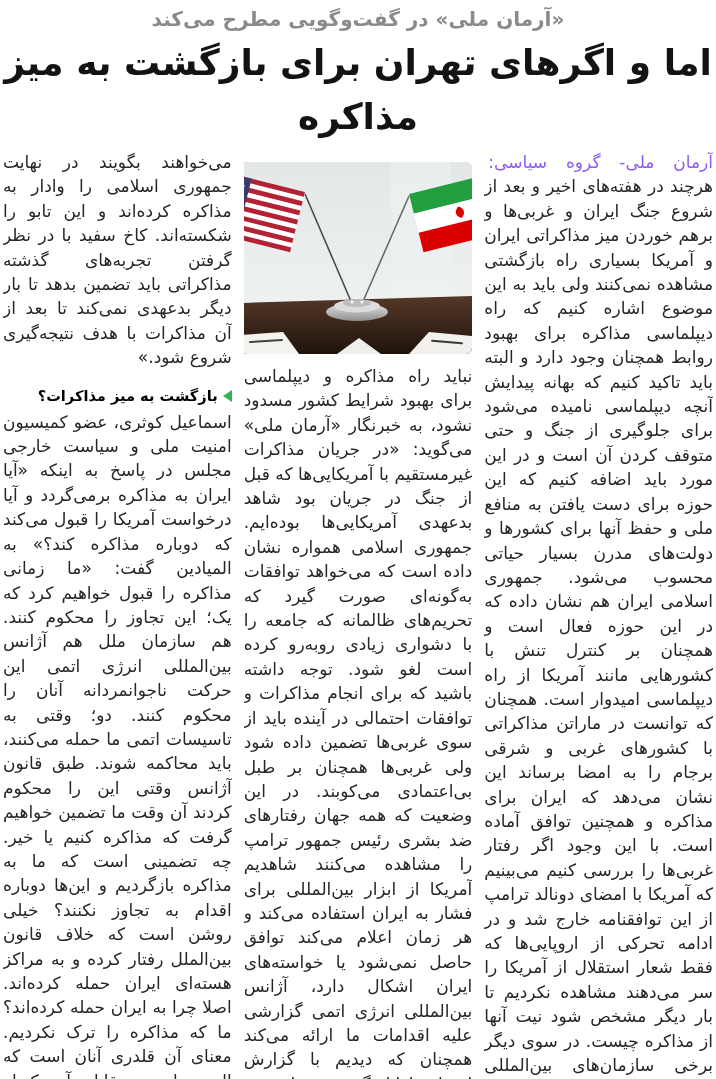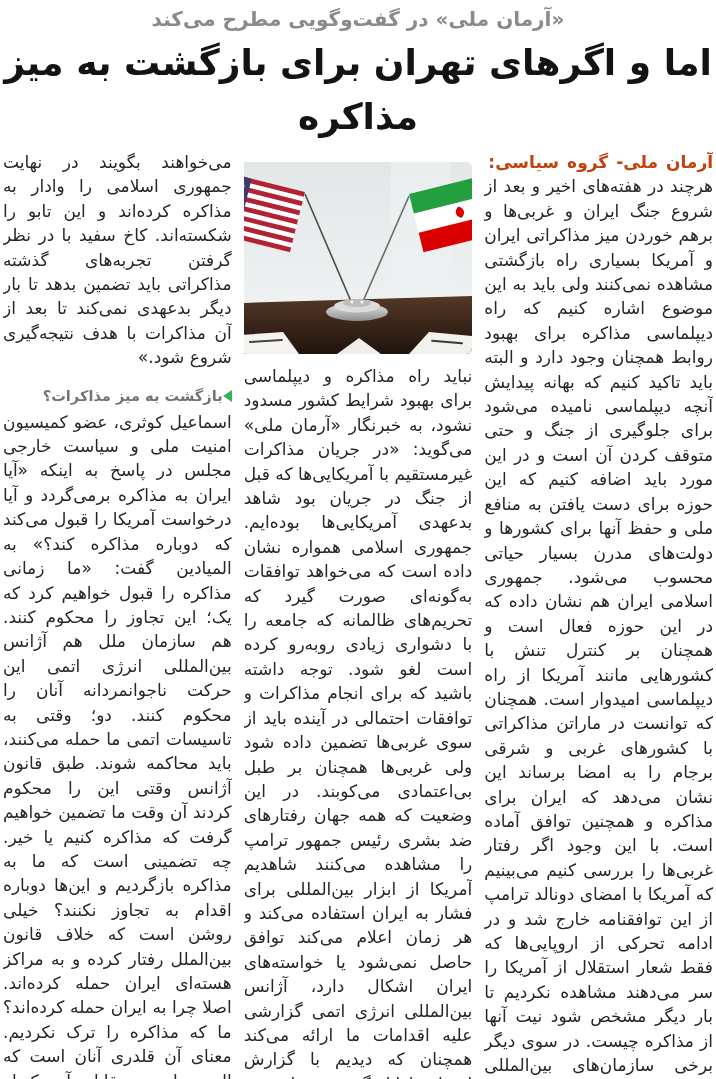--- a/index.html
+++ b/index.html
@@ -52,29 +52,30 @@
   }
   .col p {
     margin: 0;
     color: #262626;
     font-size: 17px;
     line-height: 24.4px;
     text-align: justify;
     text-justify: inter-word;
   }
   .lead-label {
-    font-weight: bold;
-    color: #c2410c;
+    font-weight: normal;
+    color: #8b5cf6;
     margin-left: 4px;
   }
   .subhead {
     display: flex;
     align-items: center;
+    gap: 5px;
     font-weight: bold;
-    color: #737373;
+    color: #000000;
     font-size: 14.6px;
     line-height: 24px;
     margin: 14px 0 2px 0;
   }
   .tri-left {
     display: inline-block;
     width: 0;
     height: 0;
     border-top: 6px solid transparent;
     border-bottom: 6px solid transparent;

